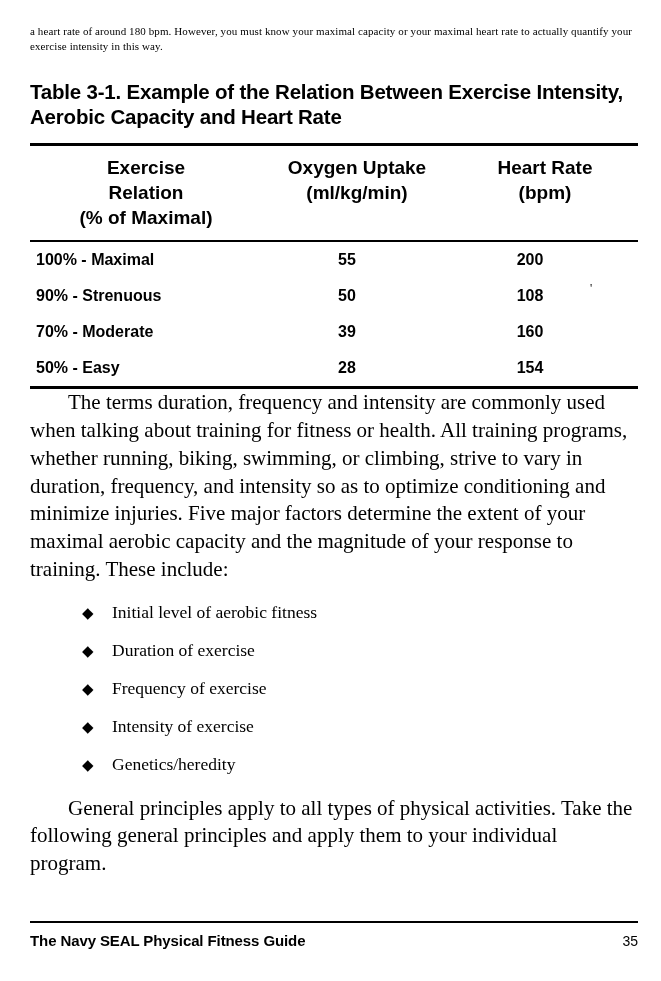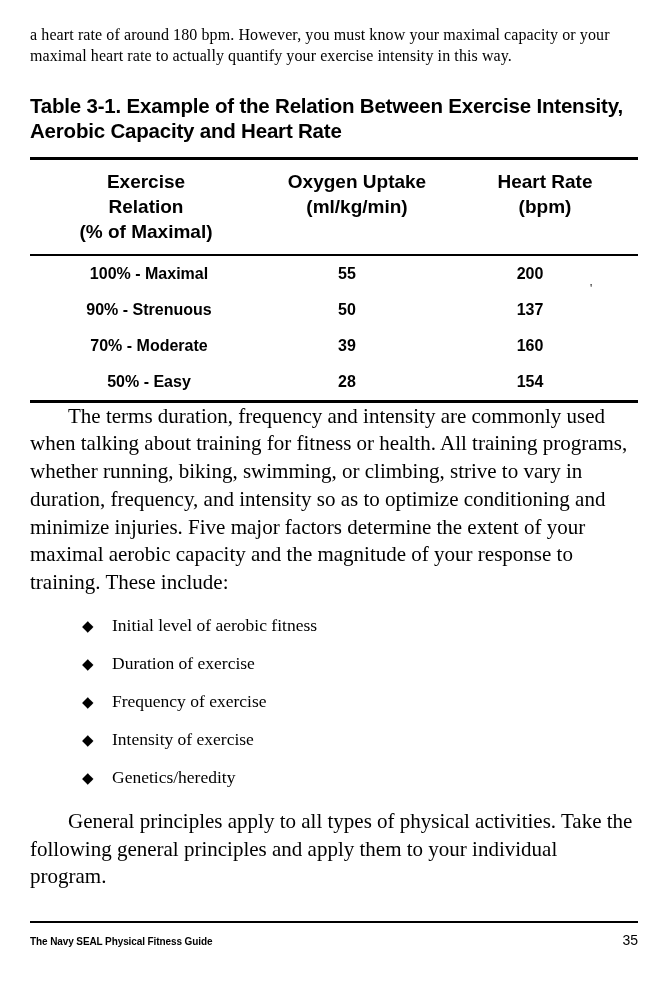--- a/index.html
+++ b/index.html
@@ -24,21 +24,21 @@
   .content {
     position: absolute;
     left: 30px;
     top: 24px;
     width: 608px;
   }
 
   
   .intro {
     font-family: "Liberation Serif", serif;
-    font-size: 16px;
+    font-size: 11px;
     line-height: 1.33;
     letter-spacing: 0.1px;
     text-align: left;
     margin: 0 0 26px 0;
   }
 
   
   .table-caption {
     font-family: "Liberation Sans", sans-serif;
     font-weight: bold;
@@ -73,21 +73,21 @@
   th.col-hr { width: 186px; }
 
   tbody td {
     font-family: "Liberation Sans", sans-serif;
     font-weight: bold;
     font-size: 16px;
     padding: 9px 0 9px 0;
     vertical-align: middle;
   }
   tbody td.c-intensity {
-    text-align: center;
+    text-align: left;
     padding-left: 6px;
   }
   tbody td.c-oxygen {
     text-align: center;
     padding-right: 20px;
   }
   tbody td.c-hr {
     text-align: center;
     padding-right: 30px;
   }
@@ -157,21 +157,21 @@
     margin-bottom: 9px;
   }
   .footer-row {
     display: flex;
     align-items: baseline;
     justify-content: space-between;
   }
   .footer-title {
     font-family: "Liberation Sans", sans-serif;
     font-weight: bold;
-    font-size: 10px;
+    font-size: 15px;
     letter-spacing: -0.1px;
   }
   .footer-page {
     font-family: "Liberation Sans", sans-serif;
     font-size: 14px;
   }
 
   
   .stray-mark {
     position: absolute;
@@ -213,21 +213,21 @@
       </thead>
       <tbody>
         <tr>
           <td class="c-intensity">100% - Maximal</td>
           <td class="c-oxygen">55</td>
           <td class="c-hr">200</td>
         </tr>
         <tr>
           <td class="c-intensity">90% - Strenuous</td>
           <td class="c-oxygen">50</td>
-          <td class="c-hr">137</td>
+          <td class="c-hr">108</td>
         </tr>
         <tr>
           <td class="c-intensity">70% - Moderate</td>
           <td class="c-oxygen">39</td>
           <td class="c-hr">160</td>
         </tr>
         <tr>
           <td class="c-intensity">50% - Easy</td>
           <td class="c-oxygen">28</td>
           <td class="c-hr">154</td>

